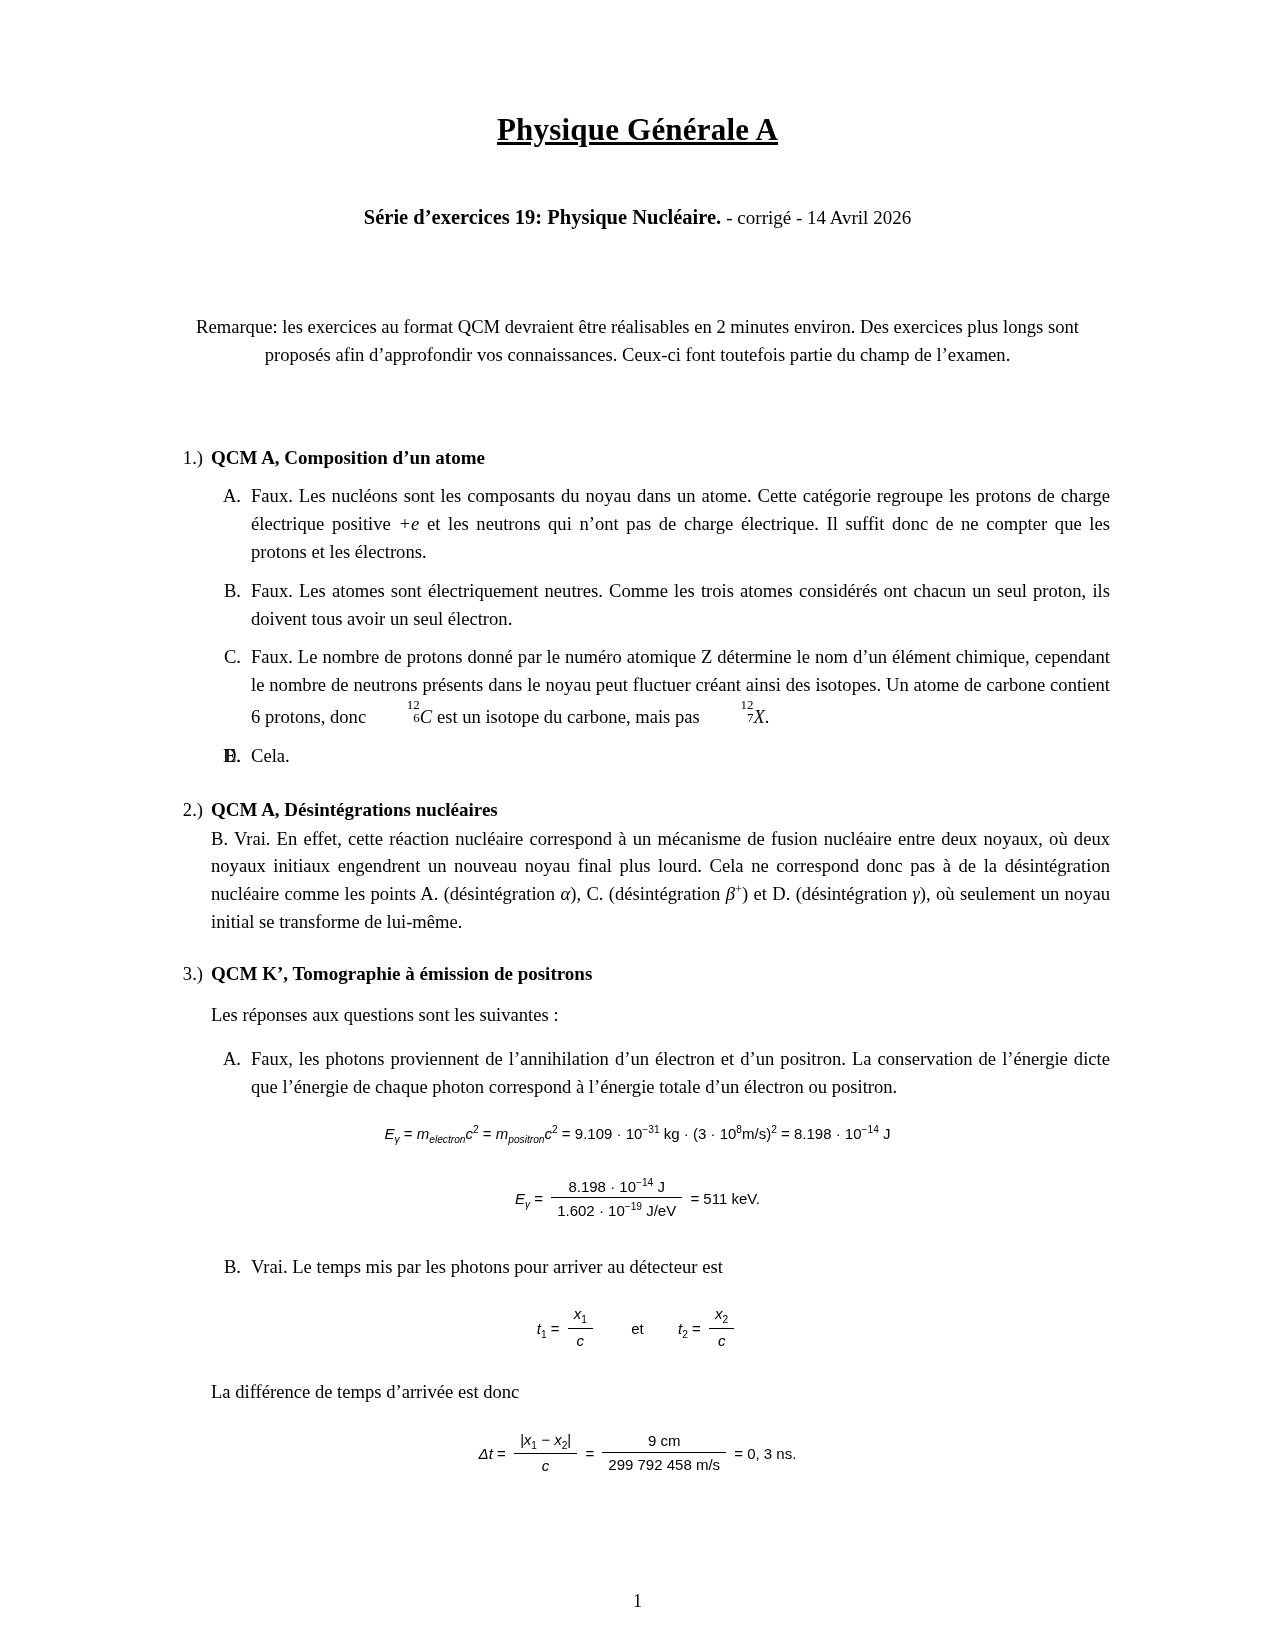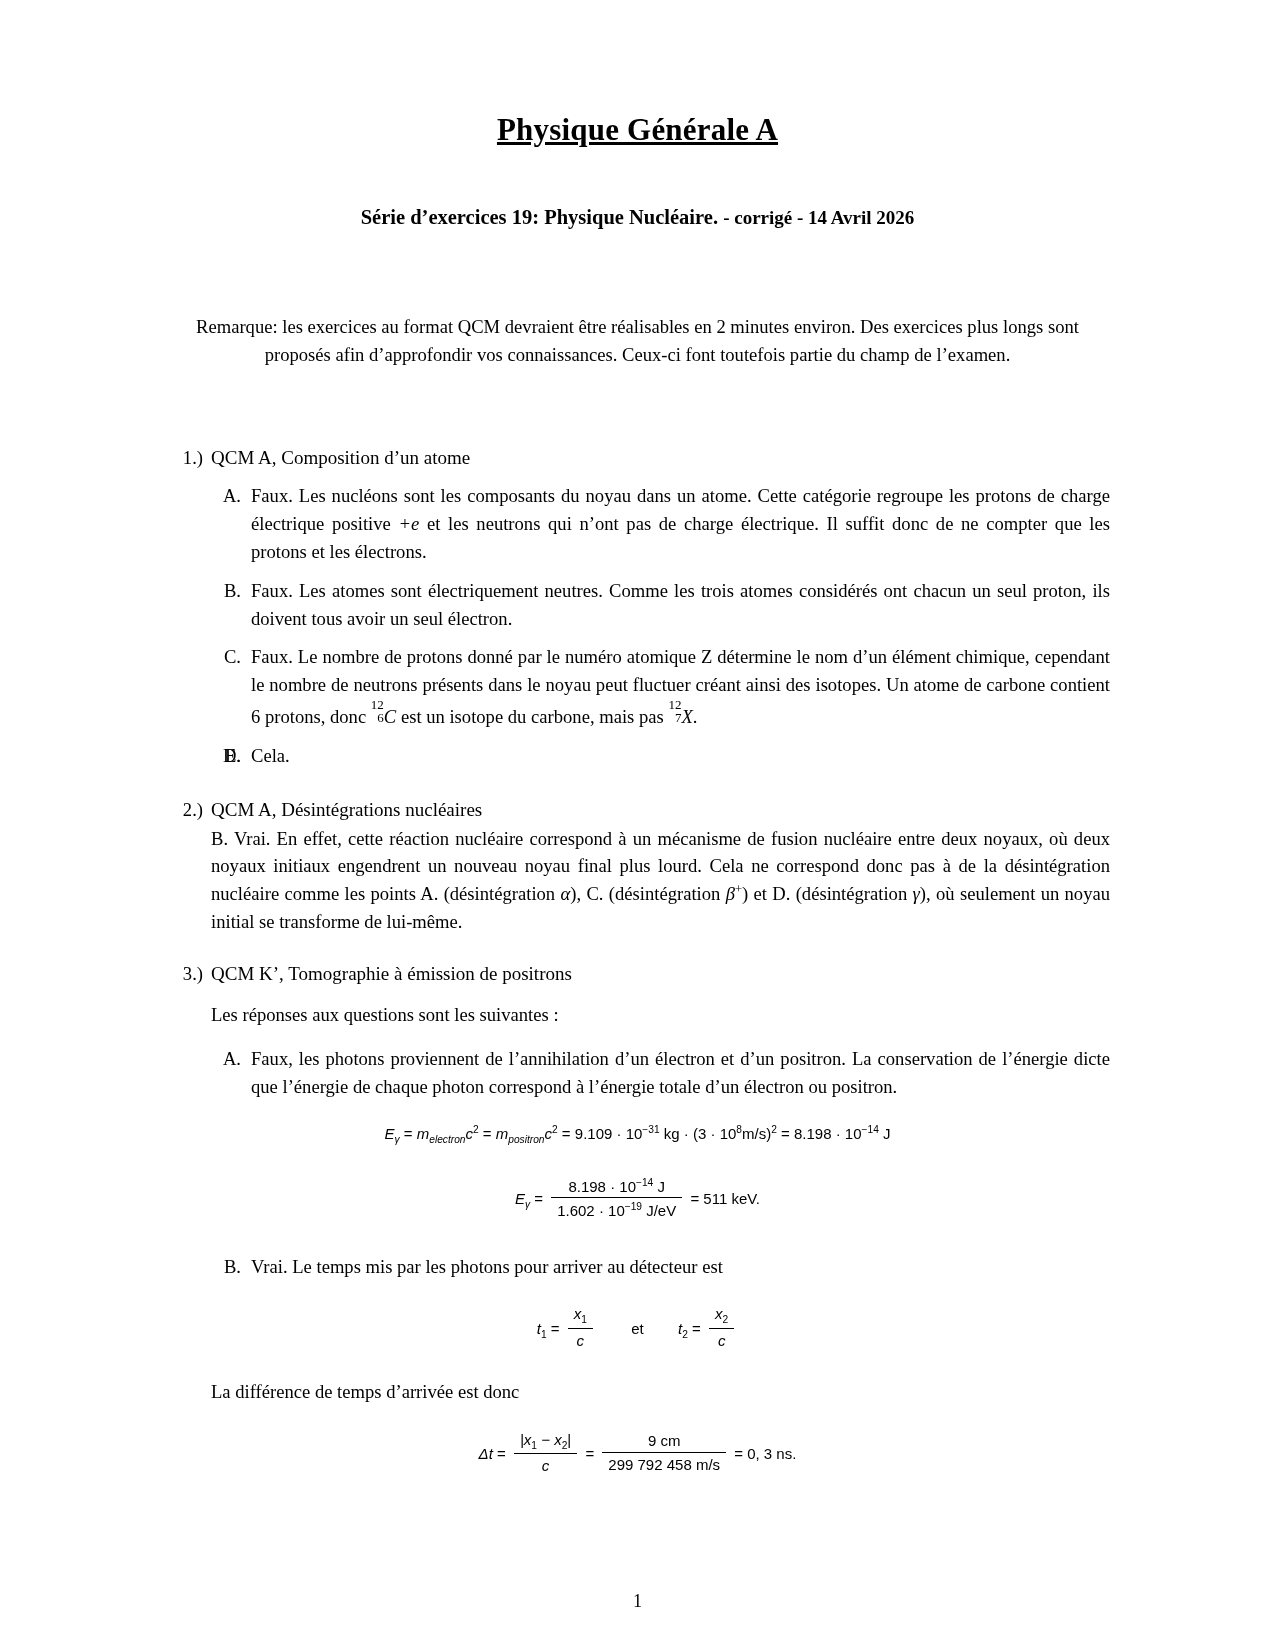--- a/index.html
+++ b/index.html
@@ -34,21 +34,21 @@
   }
   .doc-subtitle {
     text-align: center;
     margin-top: 58px;
     font-size: 20.5px;
   }
   .doc-subtitle .bold {
     font-weight: bold;
   }
   .doc-subtitle .suffix {
-    font-weight: bold;
+    font-weight: normal;
     font-size: 19px;
   }
 
   
   .remark {
     margin: 84px auto 0 auto;
     width: 945px;
     text-align: center;
     font-size: 18.6px;
     line-height: 1.52;
@@ -72,21 +72,21 @@
   }
   .ex-num {
     position: absolute;
     left: 0;
     top: 0;
     width: 38px;
     text-align: right;
     font-size: 18.6px;
   }
   .ex-title {
-    font-weight: normal;
+    font-weight: bold;
     font-size: 19px;
   }
   .ex-intro {
     padding-left: 46px;
     margin-top: 12px;
     margin-bottom: 10px;
   }
   .ex-inline {
     padding-left: 46px;
     text-align: justify;
@@ -146,20 +146,21 @@
   }
   .nuc {
     display: inline-block;
     vertical-align: baseline;
     text-align: right;
     font-size: 0.70em;
     line-height: 1.0;
     margin-right: 0px;
     position: relative;
     top: -0.12em;
+    margin-left: 36px;
   }
   .nuc .a { display: block; }
   .nuc .z { display: block; position: relative; top: 0.05em; }
   .spacer-wide { display: inline-block; width: 26px; }
 
   
   .page-number {
     position: absolute;
     bottom: 150px;
     left: 0;

